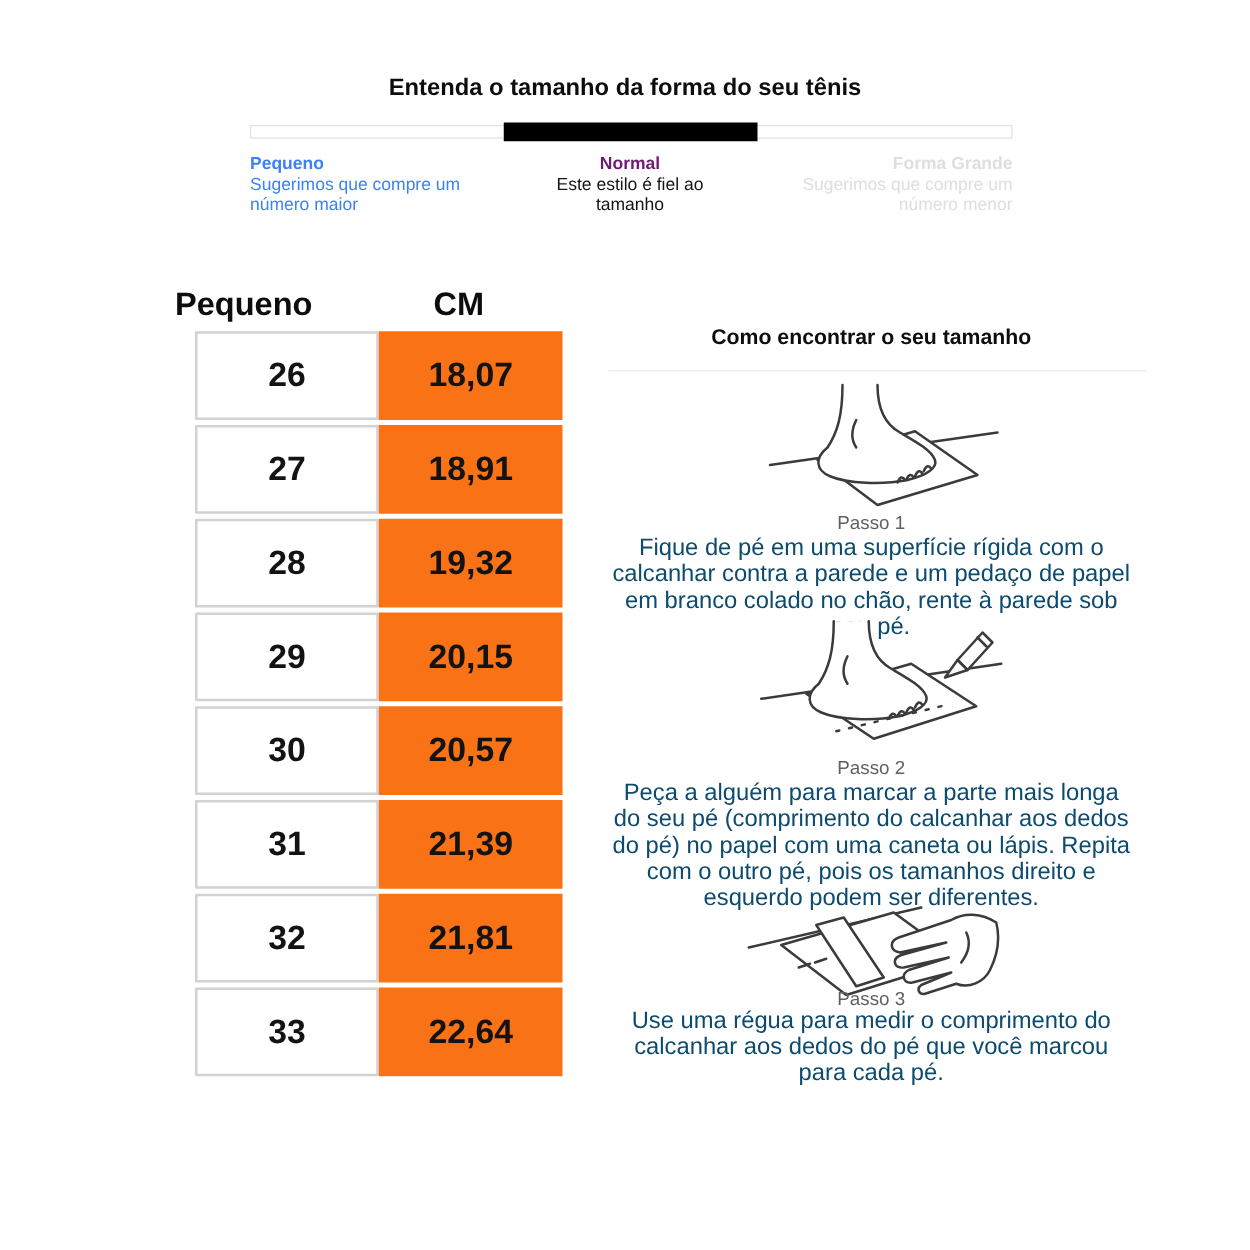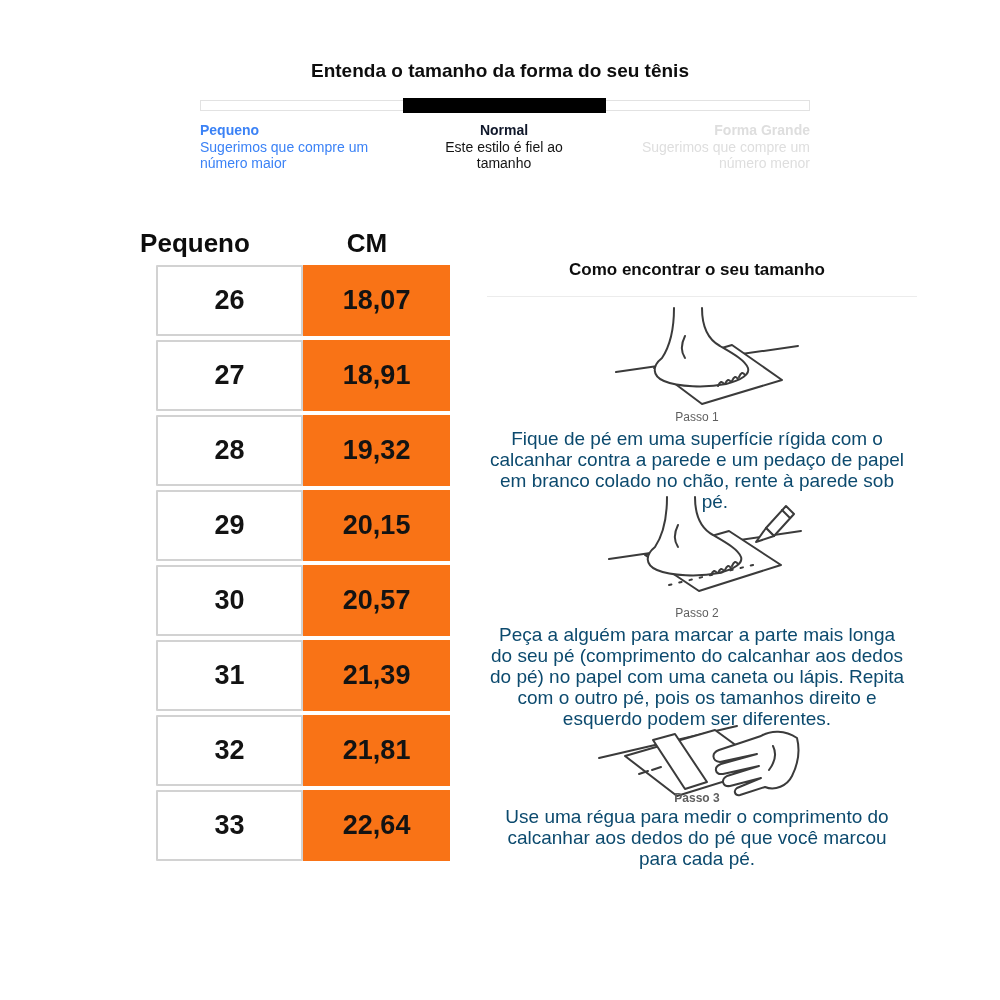--- a/index.html
+++ b/index.html
@@ -20,21 +20,21 @@
     background:#fff; border:1px solid #e2e2e2;
   }
   .fit-active {
     position:absolute; left:403px; top:98px; width:203px; height:15px;
     background:#000;
   }
   .fit-label { position:absolute; top:122px; font-size:14px; line-height:16.5px; }
   .fit-label .t { font-weight:700; }
   .fit-label.small { left:200px; width:180px; text-align:left; color:#3b82f6; }
   .fit-label.normal { left:423px; width:162px; text-align:center; color:#141414; }
-  .fit-label.normal .t { color:#0f172a; }
+  .fit-label.normal .t { color:#701a75; }
   .fit-label.large { left:630px; width:180px; text-align:right; color:#dedede; }
   
   .size-table { position:absolute; left:112px; top:224px; width:338px; }
   .size-head { display:flex; gap:6px; height:38px; margin-bottom:3px; }
   .size-head div {
     width:166px; display:flex; align-items:center; justify-content:center;
     font-size:26px; font-weight:700; color:#0d0d0d;
   }
   .size-row { display:flex; gap:0; height:71px; margin-bottom:4px;margin-left:44px; }
   .cell {
@@ -48,29 +48,29 @@
     position:absolute; left:487px; top:260px; width:420px;
     text-align:center; font-size:17px; font-weight:700; color:#0d0d0d;
   }
   .howto-divider {
     position:absolute; left:487px; top:296px; width:430px; height:1px; background:#ececec;
   }
   .step-art { position:absolute; }
   .step-art svg { display:block; }
   .step-label {
     position:absolute; left:487px; width:420px; text-align:center;
-    font-size:12px; color:#5f5f5f;
+    font-size:15px; color:#5f5f5f;
   }
   .step-text {
     position:absolute; left:487px; width:420px; text-align:center;
     font-size:19px; line-height:21px; color:#0c4a6e;
   }
   .lbl-1 { top:410px; } .txt-1 { top:428px; }
   .lbl-2 { top:606px; } .txt-2 { top:624px; }
-  .lbl-3 { top:791px;font-weight:bold; } .txt-3 { top:806px; }
+  .lbl-3 { top:791px; } .txt-3 { top:806px; }
   .art-1 { left:612px; top:306px; }
   .art-2 { left:605px; top:495px; }
   .art-3 { left:597px; top:712px; }
 </style>
 </head>
 <body>
 
 <div class="page">
 
   <div class="fit-title">Entenda o tamanho da forma do seu tênis</div>

